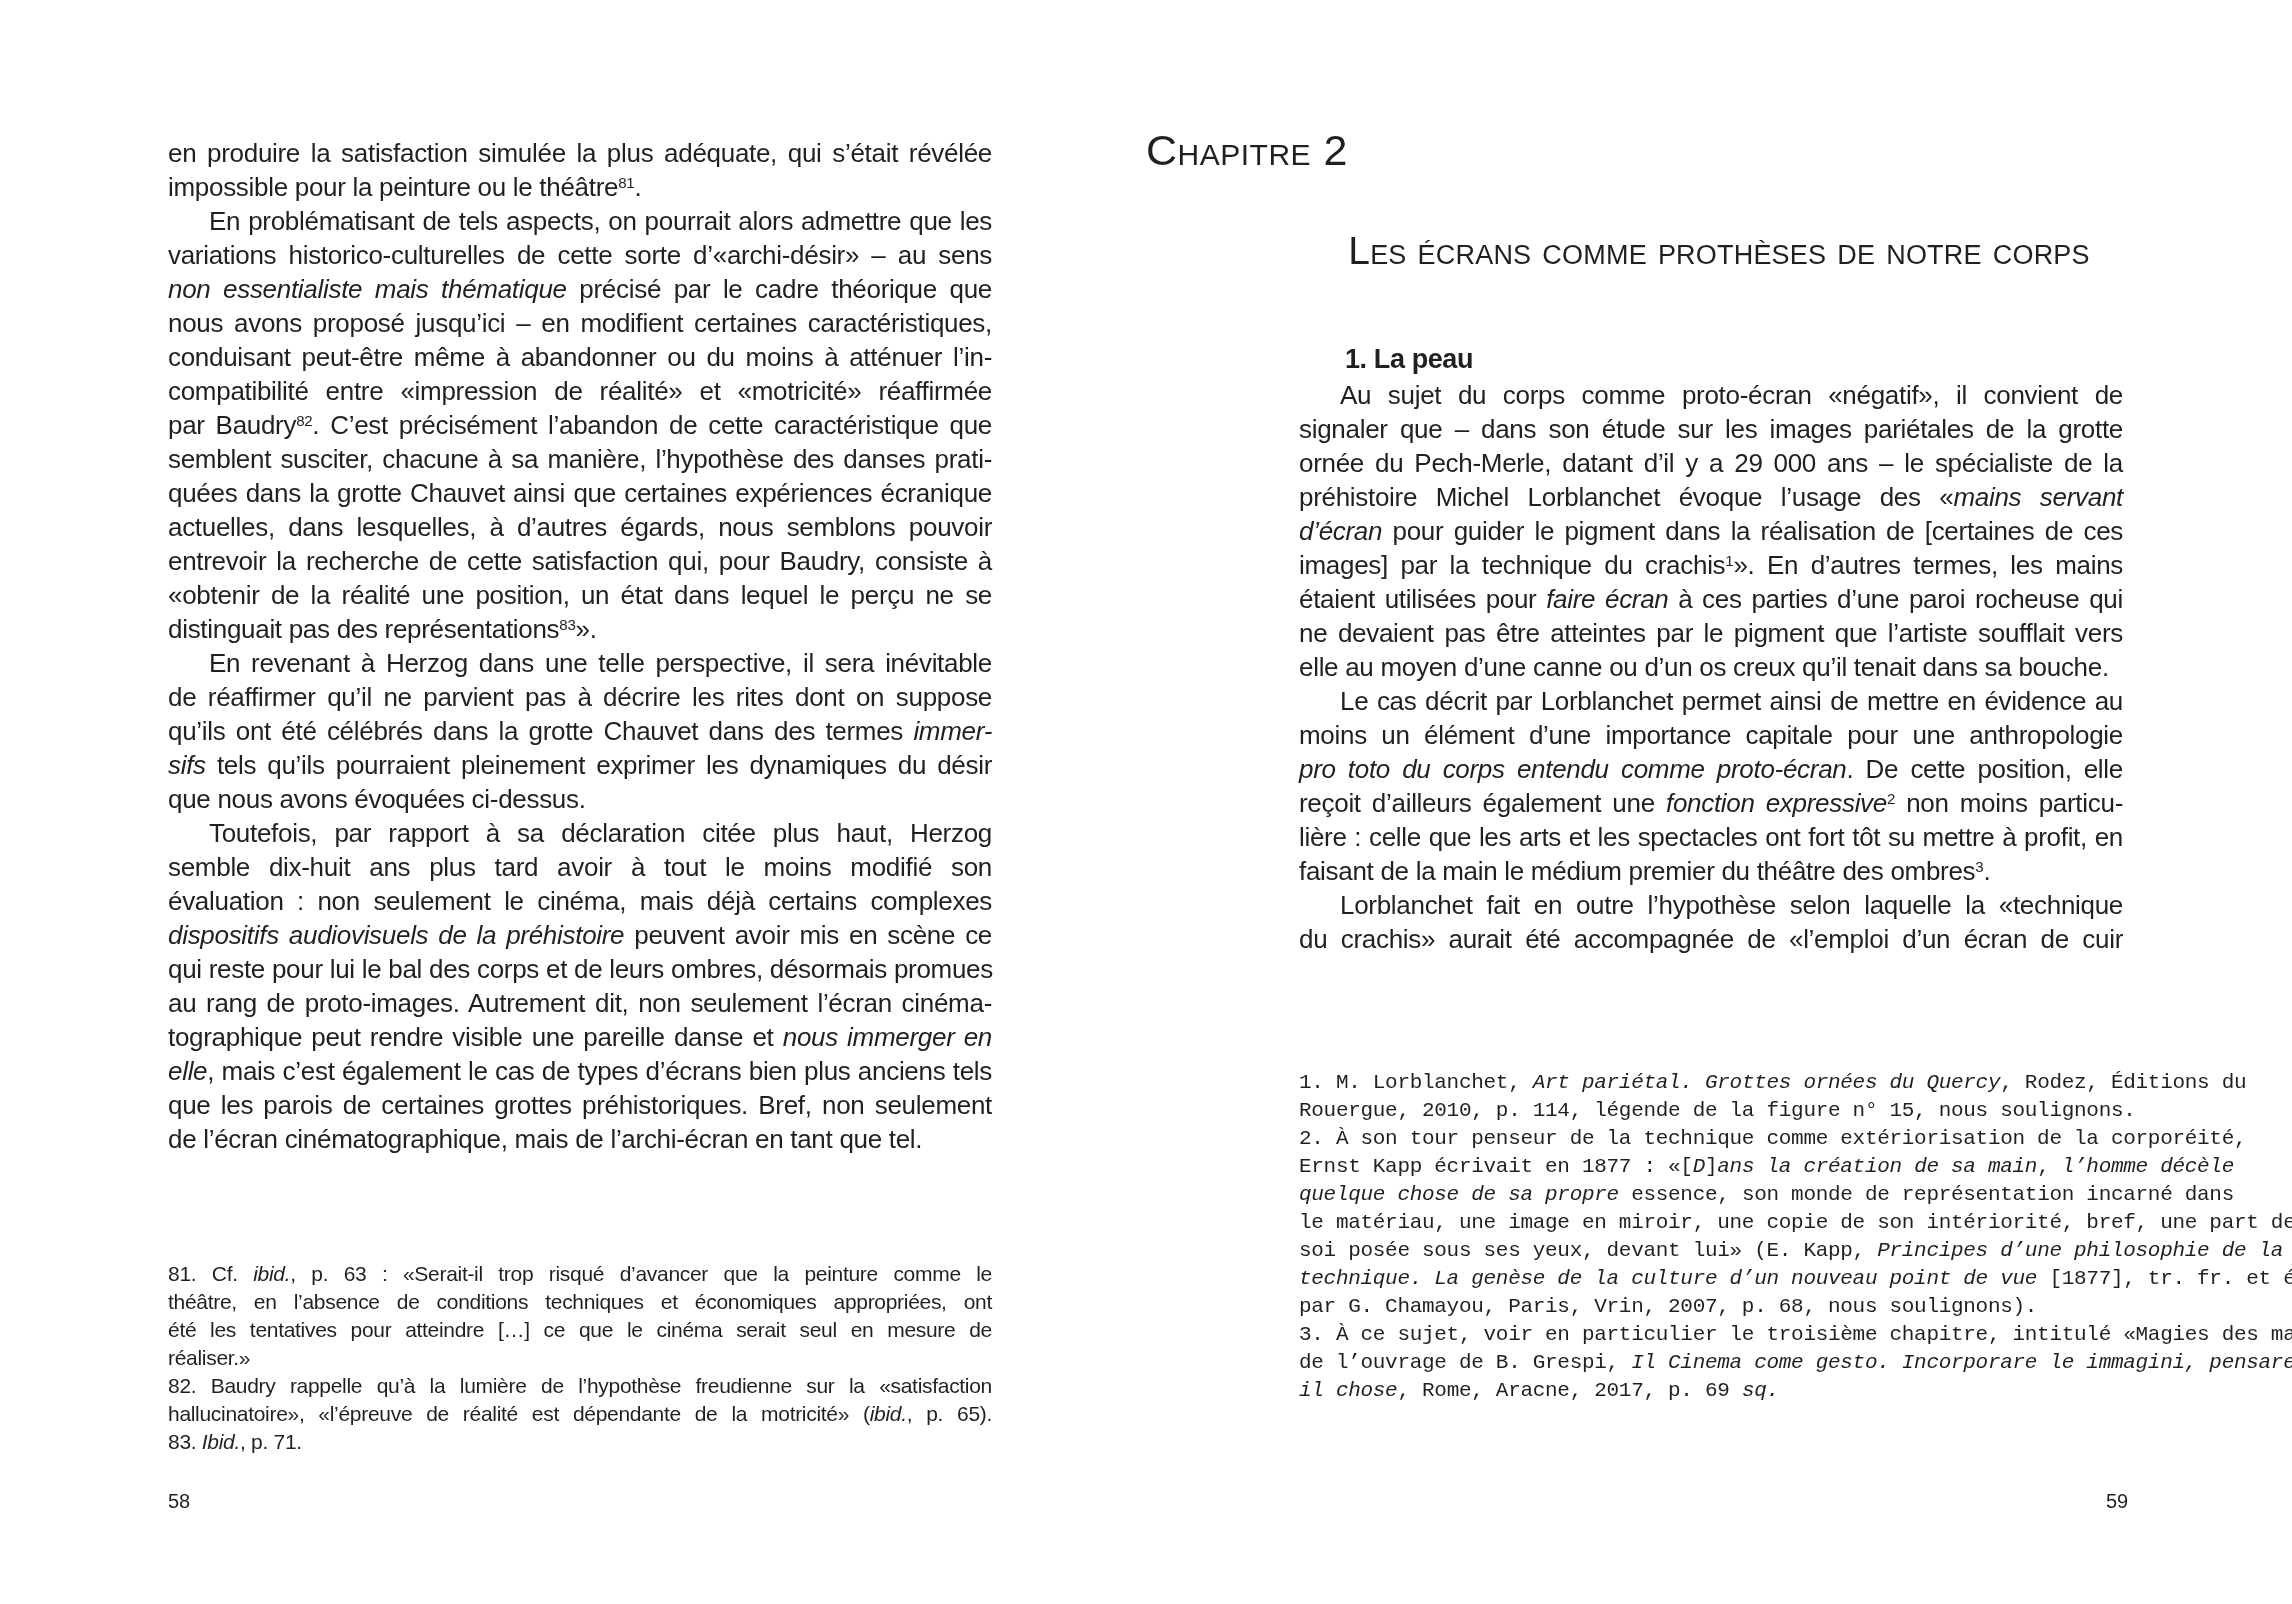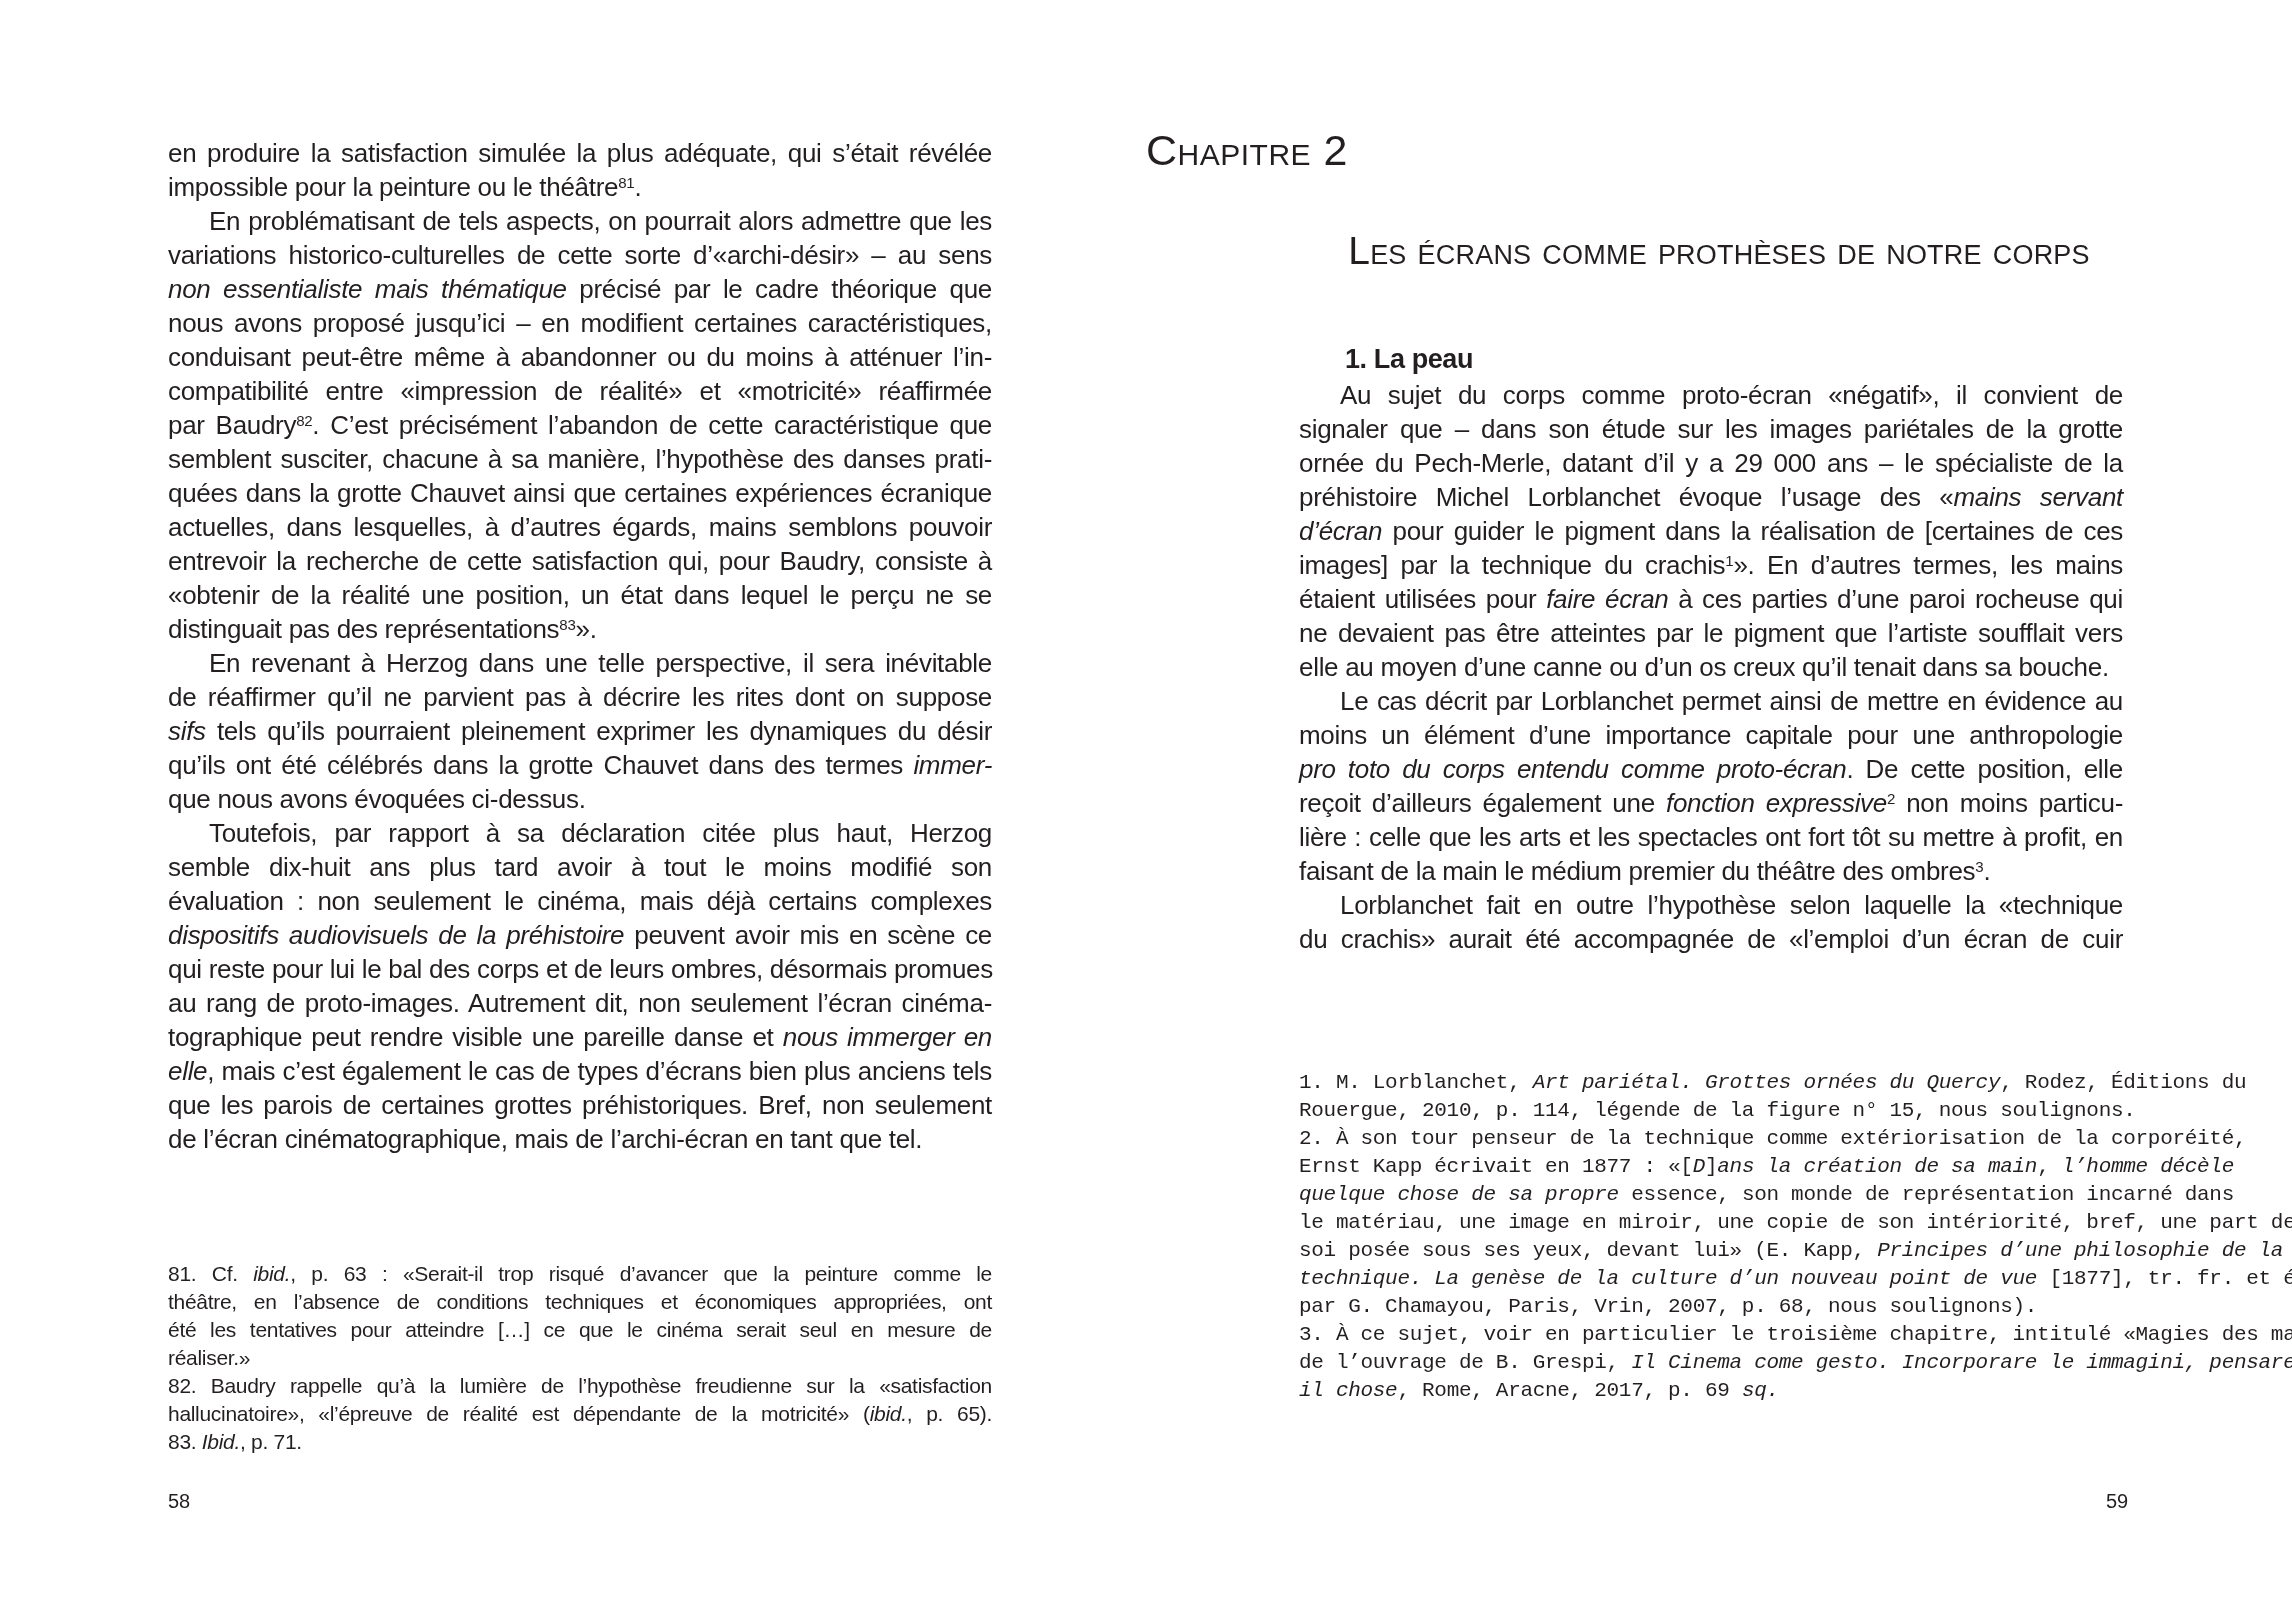--- a/index.html
+++ b/index.html
@@ -39,28 +39,28 @@
       <span class="line last">impossible pour la peinture ou le théâtre<sup>81</sup>.</span>
       <span class="line indent">En problématisant de tels aspects, on pourrait alors admettre que les</span>
       <span class="line">variations historico-culturelles de cette sorte d’«archi-désir» – au sens</span>
       <span class="line"><i>non essentialiste mais thématique</i> précisé par le cadre théorique que</span>
       <span class="line">nous avons proposé jusqu’ici – en modifient certaines caractéristiques,</span>
       <span class="line">conduisant peut-être même à abandonner ou du moins à atténuer l’in-</span>
       <span class="line">compatibilité entre «impression de réalité» et «motricité» réaffirmée</span>
       <span class="line">par Baudry<sup>82</sup>. C’est précisément l’abandon de cette caractéristique que</span>
       <span class="line">semblent susciter, chacune à sa manière, l’hypothèse des danses prati-</span>
       <span class="line">quées dans la grotte Chauvet ainsi que certaines expériences écranique</span>
-      <span class="line">actuelles, dans lesquelles, à d’autres égards, mains semblons pouvoir</span>
+      <span class="line">actuelles, dans lesquelles, à d’autres égards, nous semblons pouvoir</span>
       <span class="line">entrevoir la recherche de cette satisfaction qui, pour Baudry, consiste à</span>
       <span class="line">«obtenir de la réalité une position, un état dans lequel le perçu ne se</span>
       <span class="line last">distinguait pas des représentations<sup>83</sup>».</span>
       <span class="line indent">En revenant à Herzog dans une telle perspective, il sera inévitable</span>
       <span class="line">de réaffirmer qu’il ne parvient pas à décrire les rites dont on suppose</span>
+      <span class="line">qu’ils ont été célébrés dans la grotte Chauvet dans des termes <i>immer-</i></span>
       <span class="line"><i>sifs</i> tels qu’ils pourraient pleinement exprimer les dynamiques du désir</span>
-      <span class="line">qu’ils ont été célébrés dans la grotte Chauvet dans des termes <i>immer-</i></span>
       <span class="line last">que nous avons évoquées ci-dessus.</span>
       <span class="line indent">Toutefois, par rapport à sa déclaration citée plus haut, Herzog</span>
       <span class="line">semble dix-huit ans plus tard avoir à tout le moins modifié son</span>
       <span class="line">évaluation : non seulement le cinéma, mais déjà certains complexes</span>
       <span class="line"><i>dispositifs audiovisuels de la préhistoire</i> peuvent avoir mis en scène ce</span>
       <span class="line">qui reste pour lui le bal des corps et de leurs ombres, désormais promues</span>
       <span class="line">au rang de proto-images. Autrement dit, non seulement l’écran cinéma-</span>
       <span class="line">tographique peut rendre visible une pareille danse et <i>nous immerger en</i></span>
       <span class="line"><i>elle</i>, mais c’est également le cas de types d’écrans bien plus anciens tels</span>
       <span class="line">que les parois de certaines grottes préhistoriques. Bref, non seulement</span>

